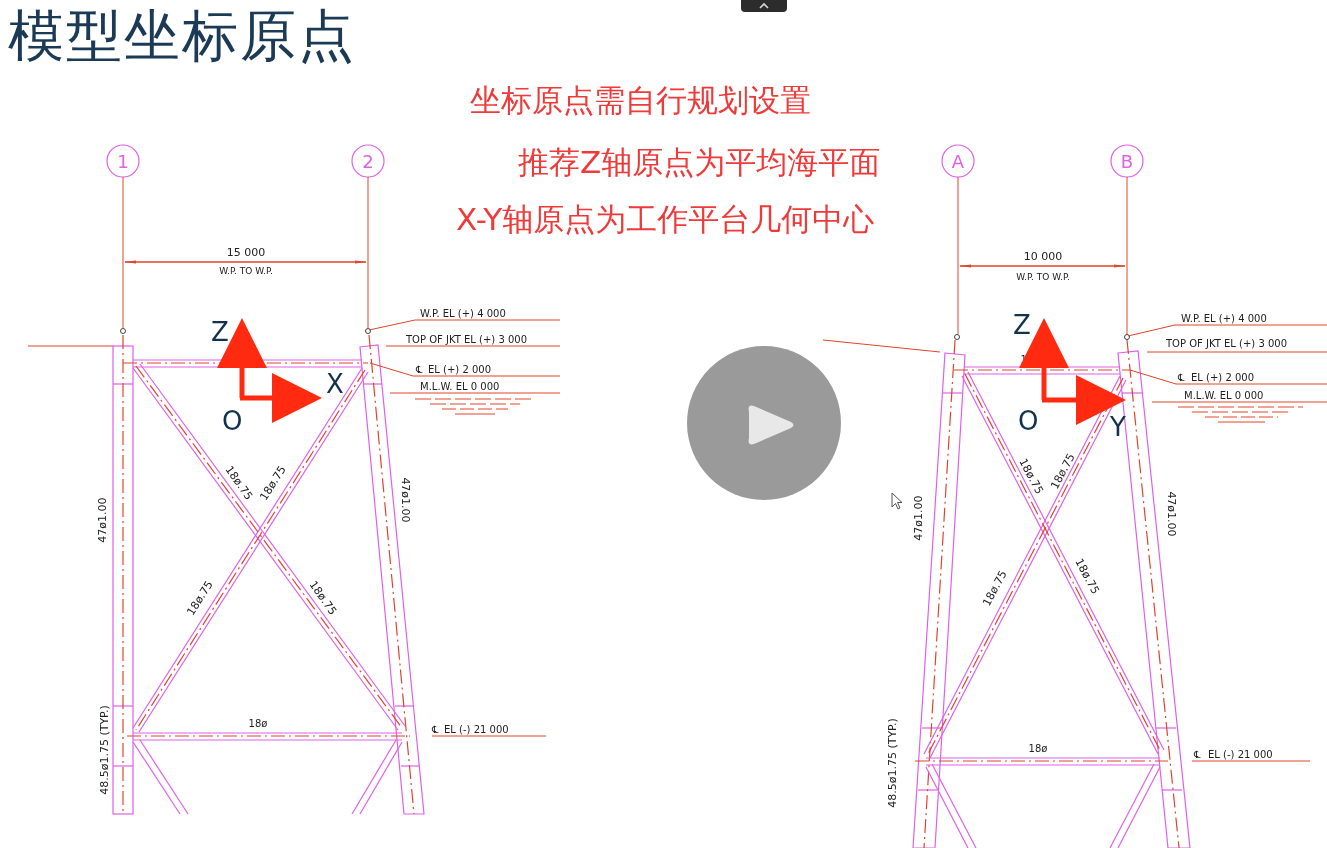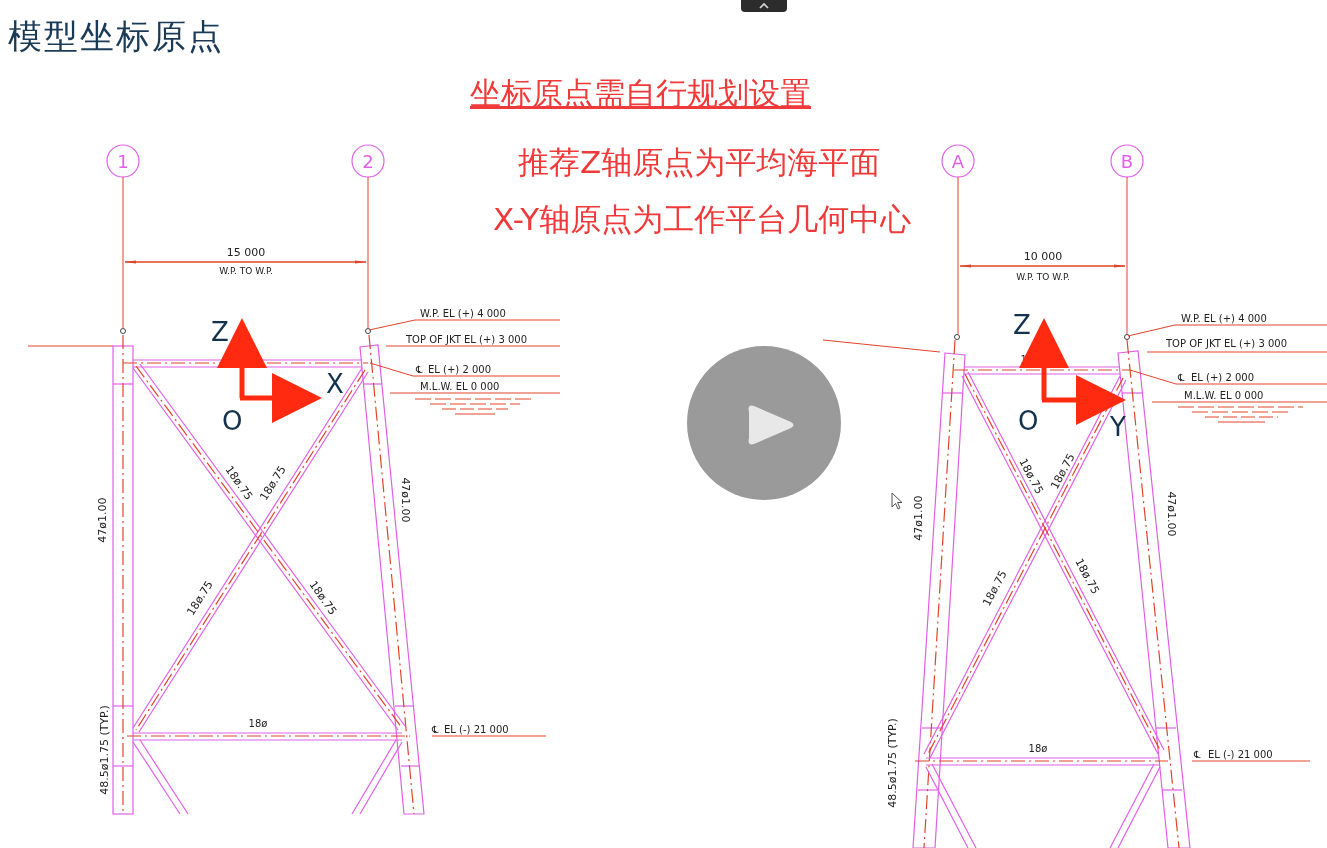--- a/index.html
+++ b/index.html
@@ -1,35 +1,35 @@
 <!DOCTYPE html>
 <html><head>
   <meta charset="utf-8">
   <style>
     html, body { margin: 0; padding: 0; background: #ffffff; }
     body { width: 1327px; height: 848px; position: relative; overflow: hidden; font-family: "DejaVu Sans", sans-serif; }
-    .title { position: absolute; left: 8px; top: 4px; font-size: 34px; color: #1a3a55; letter-spacing: 2px; line-height: 64px; font-weight: 500; }
+    .title { position: absolute; left: 8px; top: 4px; font-size: 56px; color: #1a3a55; letter-spacing: 2px; line-height: 64px; font-weight: 500; }
     .note { position: absolute; color: #f03a3a; font-size: 31px; line-height: 40px; white-space: nowrap; }
     .collapse-tab { position: absolute; left: 741px; top: 0; width: 46px; height: 12px; background: #2c2c2c; border-radius: 0 0 4px 4px; display: flex; align-items: center; justify-content: center; cursor: pointer; }
     .collapse-tab svg { display: block; }
     .drawing { position: absolute; left: 0; top: 0; }
     .play { position: absolute; left: 687px; top: 346px; width: 154px; height: 154px; border-radius: 50%; background: #9a9a9a; cursor: pointer; }
     .play svg { position: absolute; left: 0; top: 0; }
     .cursor { position: absolute; left: 891px; top: 492px; }
     .cad-text { font-family: "DejaVu Sans", sans-serif; fill: #222; }
     .axis-label { font-family: "DejaVu Sans", sans-serif; fill: #13324d; }
   </style>
 </head>
 <body>
 
 <div class="title">模型坐标原点</div>
 
-<div class="note" style="left:470px; top:73px;text-decoration:underline;">坐标原点需自行规划设置</div>
+<div class="note" style="left:470px; top:80px;">坐标原点需自行规划设置</div>
 <div class="note" style="left:470px; top:142px;margin-left:48px;">推荐Z轴原点为平均海平面</div>
-<div class="note" style="left:493px; top:199px;">X-Y轴原点为工作平台几何中心</div>
+<div class="note" style="left:456px; top:199px;">X-Y轴原点为工作平台几何中心</div>
 
 <div class="collapse-tab">
   <svg width="14" height="8" viewBox="0 0 14 8">
     <polyline points="3,6 7,2 11,6" fill="none" stroke="#d8d8d8" stroke-width="1.6"></polyline>
   </svg>
 </div>
 
 <svg class="drawing" width="1327" height="848" viewBox="0 0 1327 848">
   <defs>
     <marker id="arrowRed" markerWidth="10" markerHeight="10" refX="8" refY="5" orient="auto">

